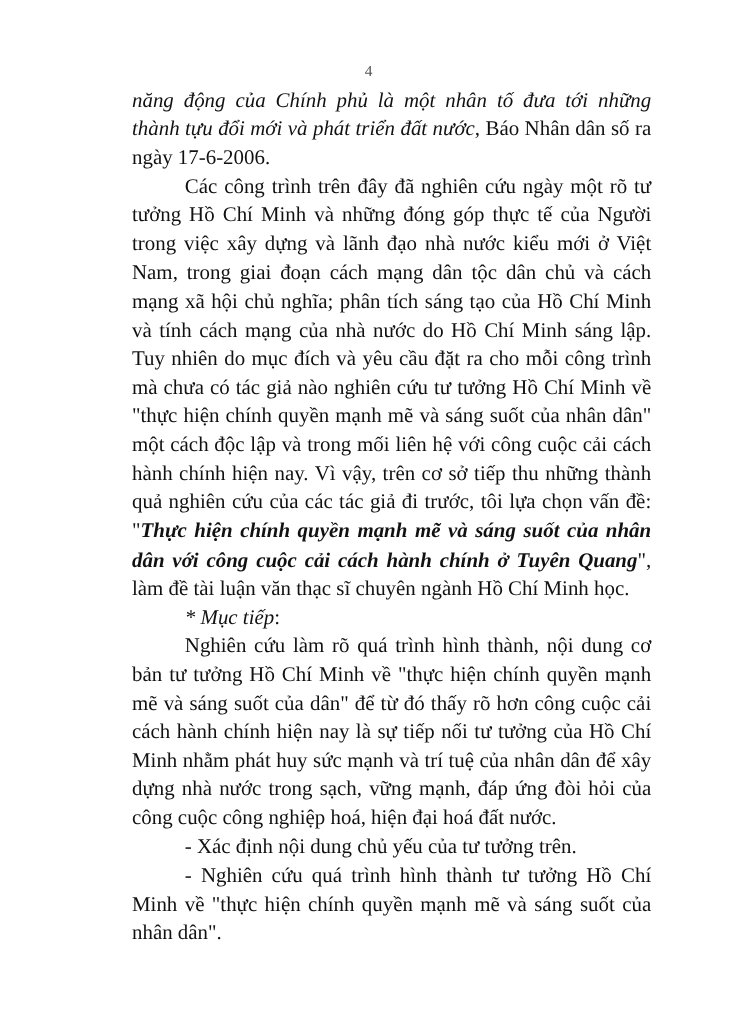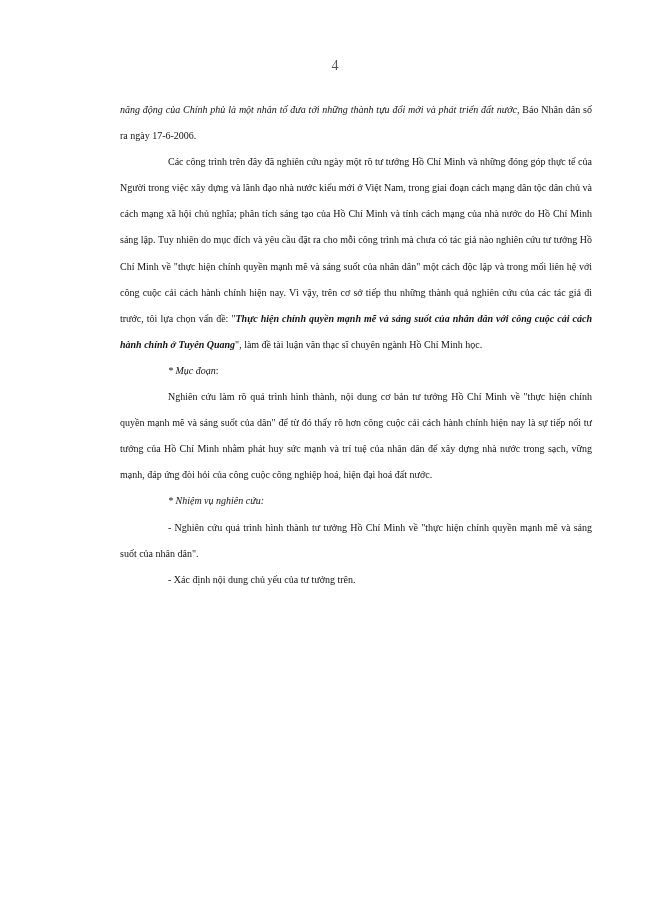--- a/index.html
+++ b/index.html
@@ -6,42 +6,41 @@
     body {
       width: 670px; height: 922px; position: relative; overflow: hidden;
       font-family: "Liberation Serif", "DejaVu Serif", serif;
       color: #111111;
     }
     .page-number {
       position: absolute; top: 58px; left: 0; width: 670px;
       text-align: center; font-size: 14px; color: #555555;
     }
     .content {
-      position: absolute; top: 97px; left: 120px; width: 472px;
-      font-size: 10px; line-height: 26.1px;
+      position: absolute; top: 79px; left: 120px; width: 472px;
+      font-size: 19px; line-height: 26.1px;
       text-align: justify;
     }
     .content p { margin: 0; }
     .indent { text-indent: 48px; }
     .ital { font-style: italic; }
     .bi { font-weight: bold; font-style: italic; }
     .heading { font-weight: bold; text-indent: 48px; }
   </style>
 </head>
 <body>
 
 <div class="page-number">4</div>
 
 <div class="content">
   <p><span class="ital">năng động của Chính phủ là một nhân tố đưa tới những thành tựu đổi mới và phát triển đất nước</span><span>, Báo Nhân dân số ra ngày 17-6-2006.</span></p>
 
   <p class="indent"><span>Các công trình trên đây đã nghiên cứu ngày một rõ tư tưởng Hồ Chí Minh và những đóng góp thực tế của Người trong việc xây dựng và lãnh đạo nhà nước kiểu mới ở Việt Nam, trong giai đoạn cách mạng dân tộc dân chủ và cách mạng xã hội chủ nghĩa; phân tích sáng tạo của Hồ Chí Minh và tính cách mạng của nhà nước do Hồ Chí Minh sáng lập. Tuy nhiên do mục đích và yêu cầu đặt ra cho mỗi công trình mà chưa có tác giả nào nghiên cứu tư tưởng Hồ Chí Minh về "thực hiện chính quyền mạnh mẽ và sáng suốt của nhân dân" một cách độc lập và trong mối liên hệ với công cuộc cải cách hành chính hiện nay. Vì vậy, trên cơ sở tiếp thu những thành quả nghiên cứu của các tác giả đi trước, tôi lựa chọn vấn đề: "</span><span class="bi">Thực hiện chính quyền mạnh mẽ và sáng suốt của nhân dân với công cuộc cải cách hành chính ở Tuyên Quang</span><span>", làm đề tài luận văn thạc sĩ chuyên ngành Hồ Chí Minh học.</span></p>
 
 
-  <p class="indent"><span class="ital">* Mục đoạn</span><span>:</span></p>
+  <p class="indent"><span class="ital">* Mục tiếp</span><span>:</span></p>
 
   <p class="indent">Nghiên cứu làm rõ quá trình hình thành, nội dung cơ bản tư tưởng Hồ Chí Minh về "thực hiện chính quyền mạnh mẽ và sáng suốt của dân" để từ đó thấy rõ hơn công cuộc cải cách hành chính hiện nay là sự tiếp nối tư tưởng của Hồ Chí Minh nhằm phát huy sức mạnh và trí tuệ của nhân dân để xây dựng nhà nước trong sạch, vững mạnh, đáp ứng đòi hỏi của công cuộc công nghiệp hoá, hiện đại hoá đất nước.</p>
 
-  <p class="indent ital">* Nhiệm vụ nghiên cứu:</p>
 
+  <p class="indent">- Xác định nội dung chủ yếu của tư tưởng trên.</p>
   <p class="indent">- Nghiên cứu quá trình hình thành tư tưởng Hồ Chí Minh về "thực hiện chính quyền mạnh mẽ và sáng suốt của nhân dân".</p>
-  <p class="indent">- Xác định nội dung chủ yếu của tư tưởng trên.</p>
 </div>
 
 </body></html>

